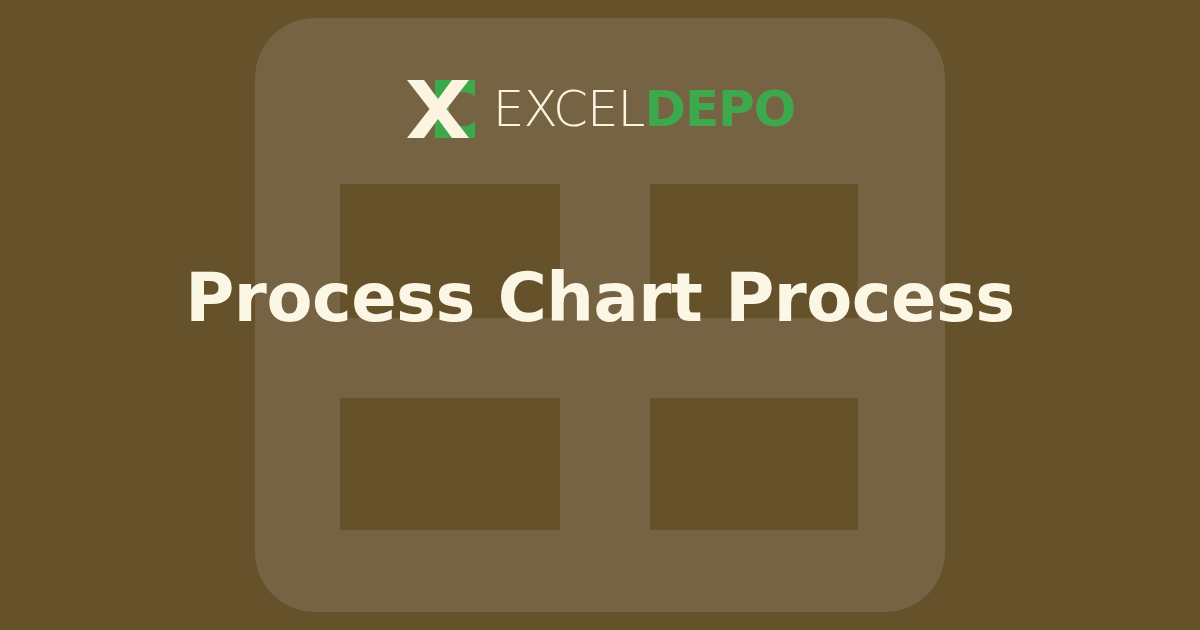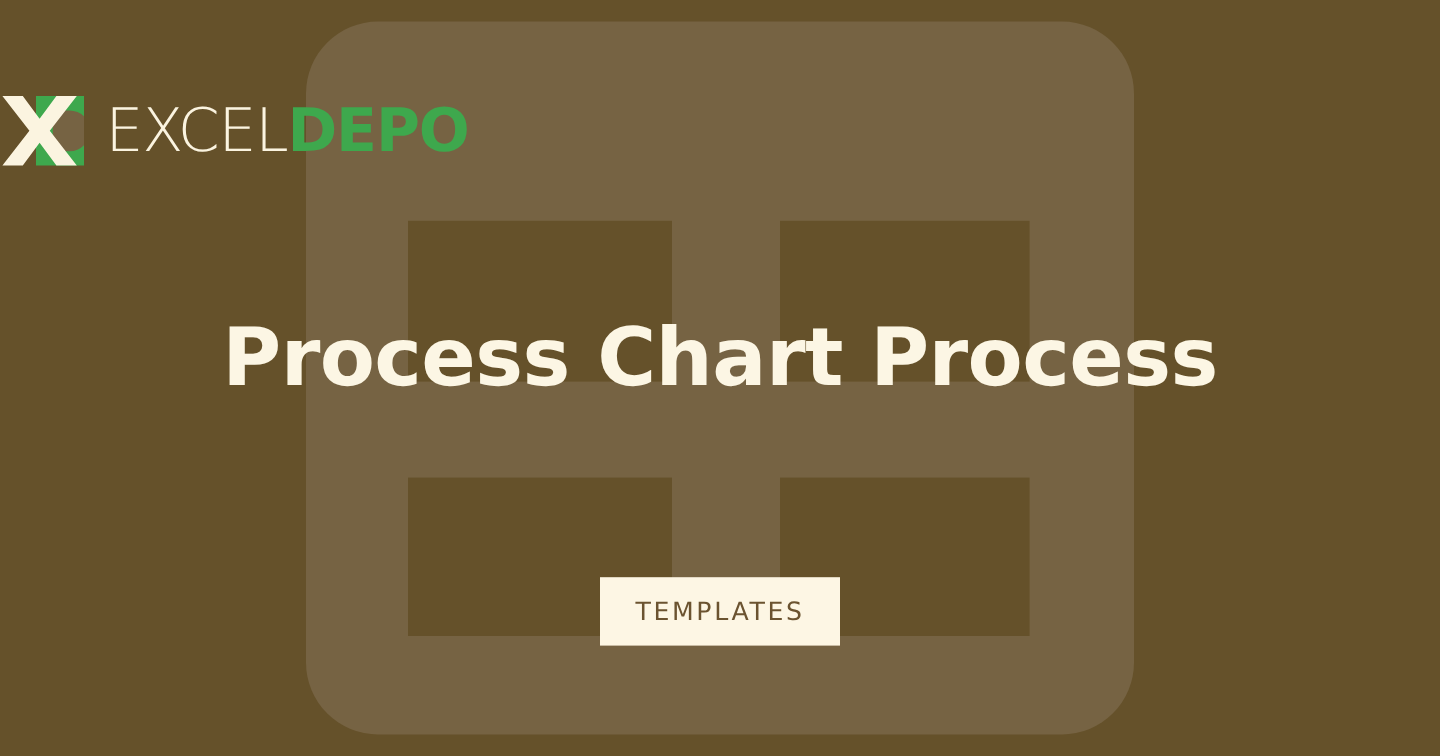--- a/index.html
+++ b/index.html
@@ -44,20 +44,21 @@
 
   
   .logo {
     position: absolute;
     left: 0;
     top: 78px;
     width: 1200px;
     height: 62px;
     display: flex;
     align-items: center;
+    justify-content: center;
     gap: 16px;
   }
   .logo-mark {
     display: block;
     width: 70px;
     height: 62px;
     flex: 0 0 auto;
   }
   .logo-word {
     font-family: "DejaVu Sans", "Liberation Sans", sans-serif;
@@ -129,17 +130,14 @@
     <svg class="logo-mark" viewBox="0 0 70 62">
       <path d="M30 2 L70 2 A29 29 0 0 1 70 60 L30 60 Z" fill="#3ea84d"></path>
       <path d="M44 14 L58 14 A17 17 0 0 1 58 48 L44 48 Z" fill="#766343"></path>
       <path d="M2 2 L19 2 L33 21 L47 2 L64 2 L41.5 31 L64 60 L47 60 L33 41 L19 60 L2 60 L24.5 31 Z" fill="#fbf4e0"></path>
     </svg>
     <div class="logo-word"><span class="w-excel">EXCEL</span><span class="w-depo">DEPO</span></div>
   </div>
 
   <div class="title">Process Chart Process</div>
 
-  <div class="badge">
-    <span class="badge-label">TEMPLATES</span>
-  </div>
 
 </div>
 
 </body></html>

